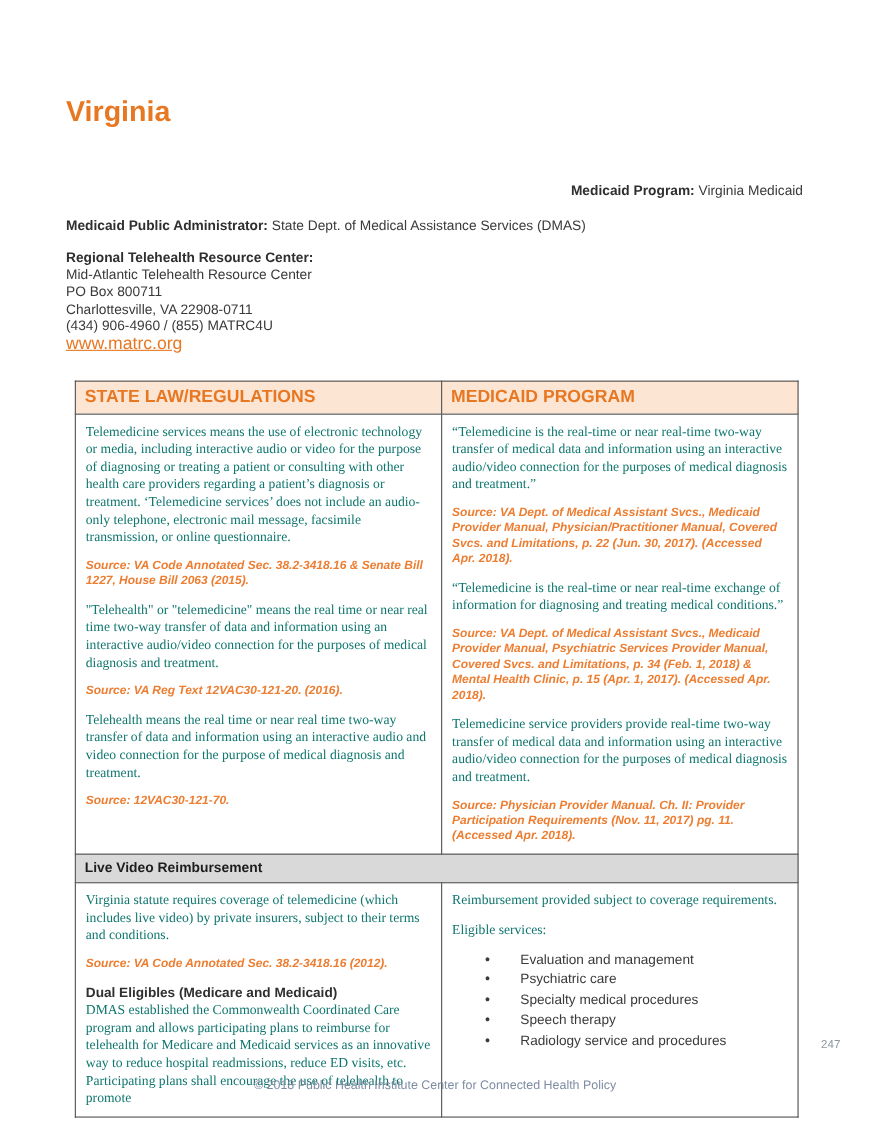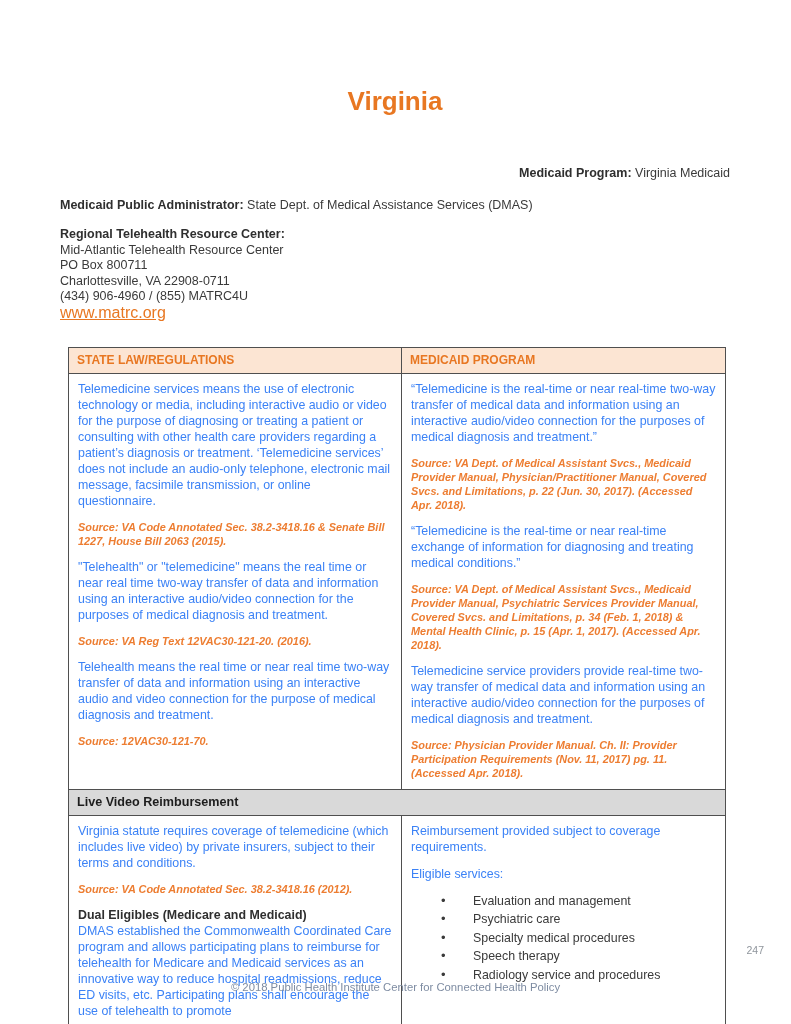--- a/index.html
+++ b/index.html
@@ -12,21 +12,20 @@
     font-family: "Liberation Sans", "DejaVu Sans", sans-serif;
     color: #3a3a3a;
   }
   .header-block { padding-top: 86px; margin-left: 60px; width: 670px; }
   .doc-title {
     margin: 0;
     font-size: 26px;
     font-weight: bold;
     color: #E87722;
     letter-spacing: 0px;
-    text-align: center;
   }
   .meta-line { font-size: 12.5px; line-height: 16px; margin-top: 16px; }
   .meta-line.first { margin-top: 48px; text-align: right; }
   .meta-label { font-weight: bold; color: #2f2f2f; }
   .meta-value { color: #3a3a3a; }
   .rtrc-block { margin-top: 14px; font-size: 12.5px; line-height: 15.5px; }
   .rtrc-label { font-weight: bold; color: #2f2f2f; }
   .rtrc-line { color: #3a3a3a; }
   .site-link {
     display: inline-block;
@@ -49,31 +48,31 @@
     font-size: 12.4px;
   }
   .col-state { width: 333px; }
   .col-medicaid { width: 324px; }
   th.col-header {
     background: #FCE5D3;
     color: #E87722;
     font-weight: bold;
     text-align: left;
     padding: 5px 8px 6px 8px;
-    font-size: 12px;
+    font-size: 16px;
   }
   td.section-header {
     background: #D9D9D9;
     color: #1d1d1d;
     font-weight: bold;
     padding: 5px 8px 6px 8px;
     font-size: 12.6px;
   }
   td.cell { padding: 7px 9px 9px 9px; }
-  .b-text { margin: 0 0 11px 0; line-height: 16px; color: #3b82f6; }
+  .b-text { margin: 0 0 11px 0; line-height: 16px; color: #0f766e; font-family: Liberation Serif, serif; }
   .b-text:last-child, .b-source:last-child { margin-bottom: 0; }
   .b-source {
     margin: 0 0 11px 0;
     line-height: 14px;
     font-size: 10.9px;
     font-style: italic;
     font-weight: bold;
     color: #ED7D31;
   }
   .b-heading { margin: 0; line-height: 16px; font-weight: bold; color: #2f2f2f; }

